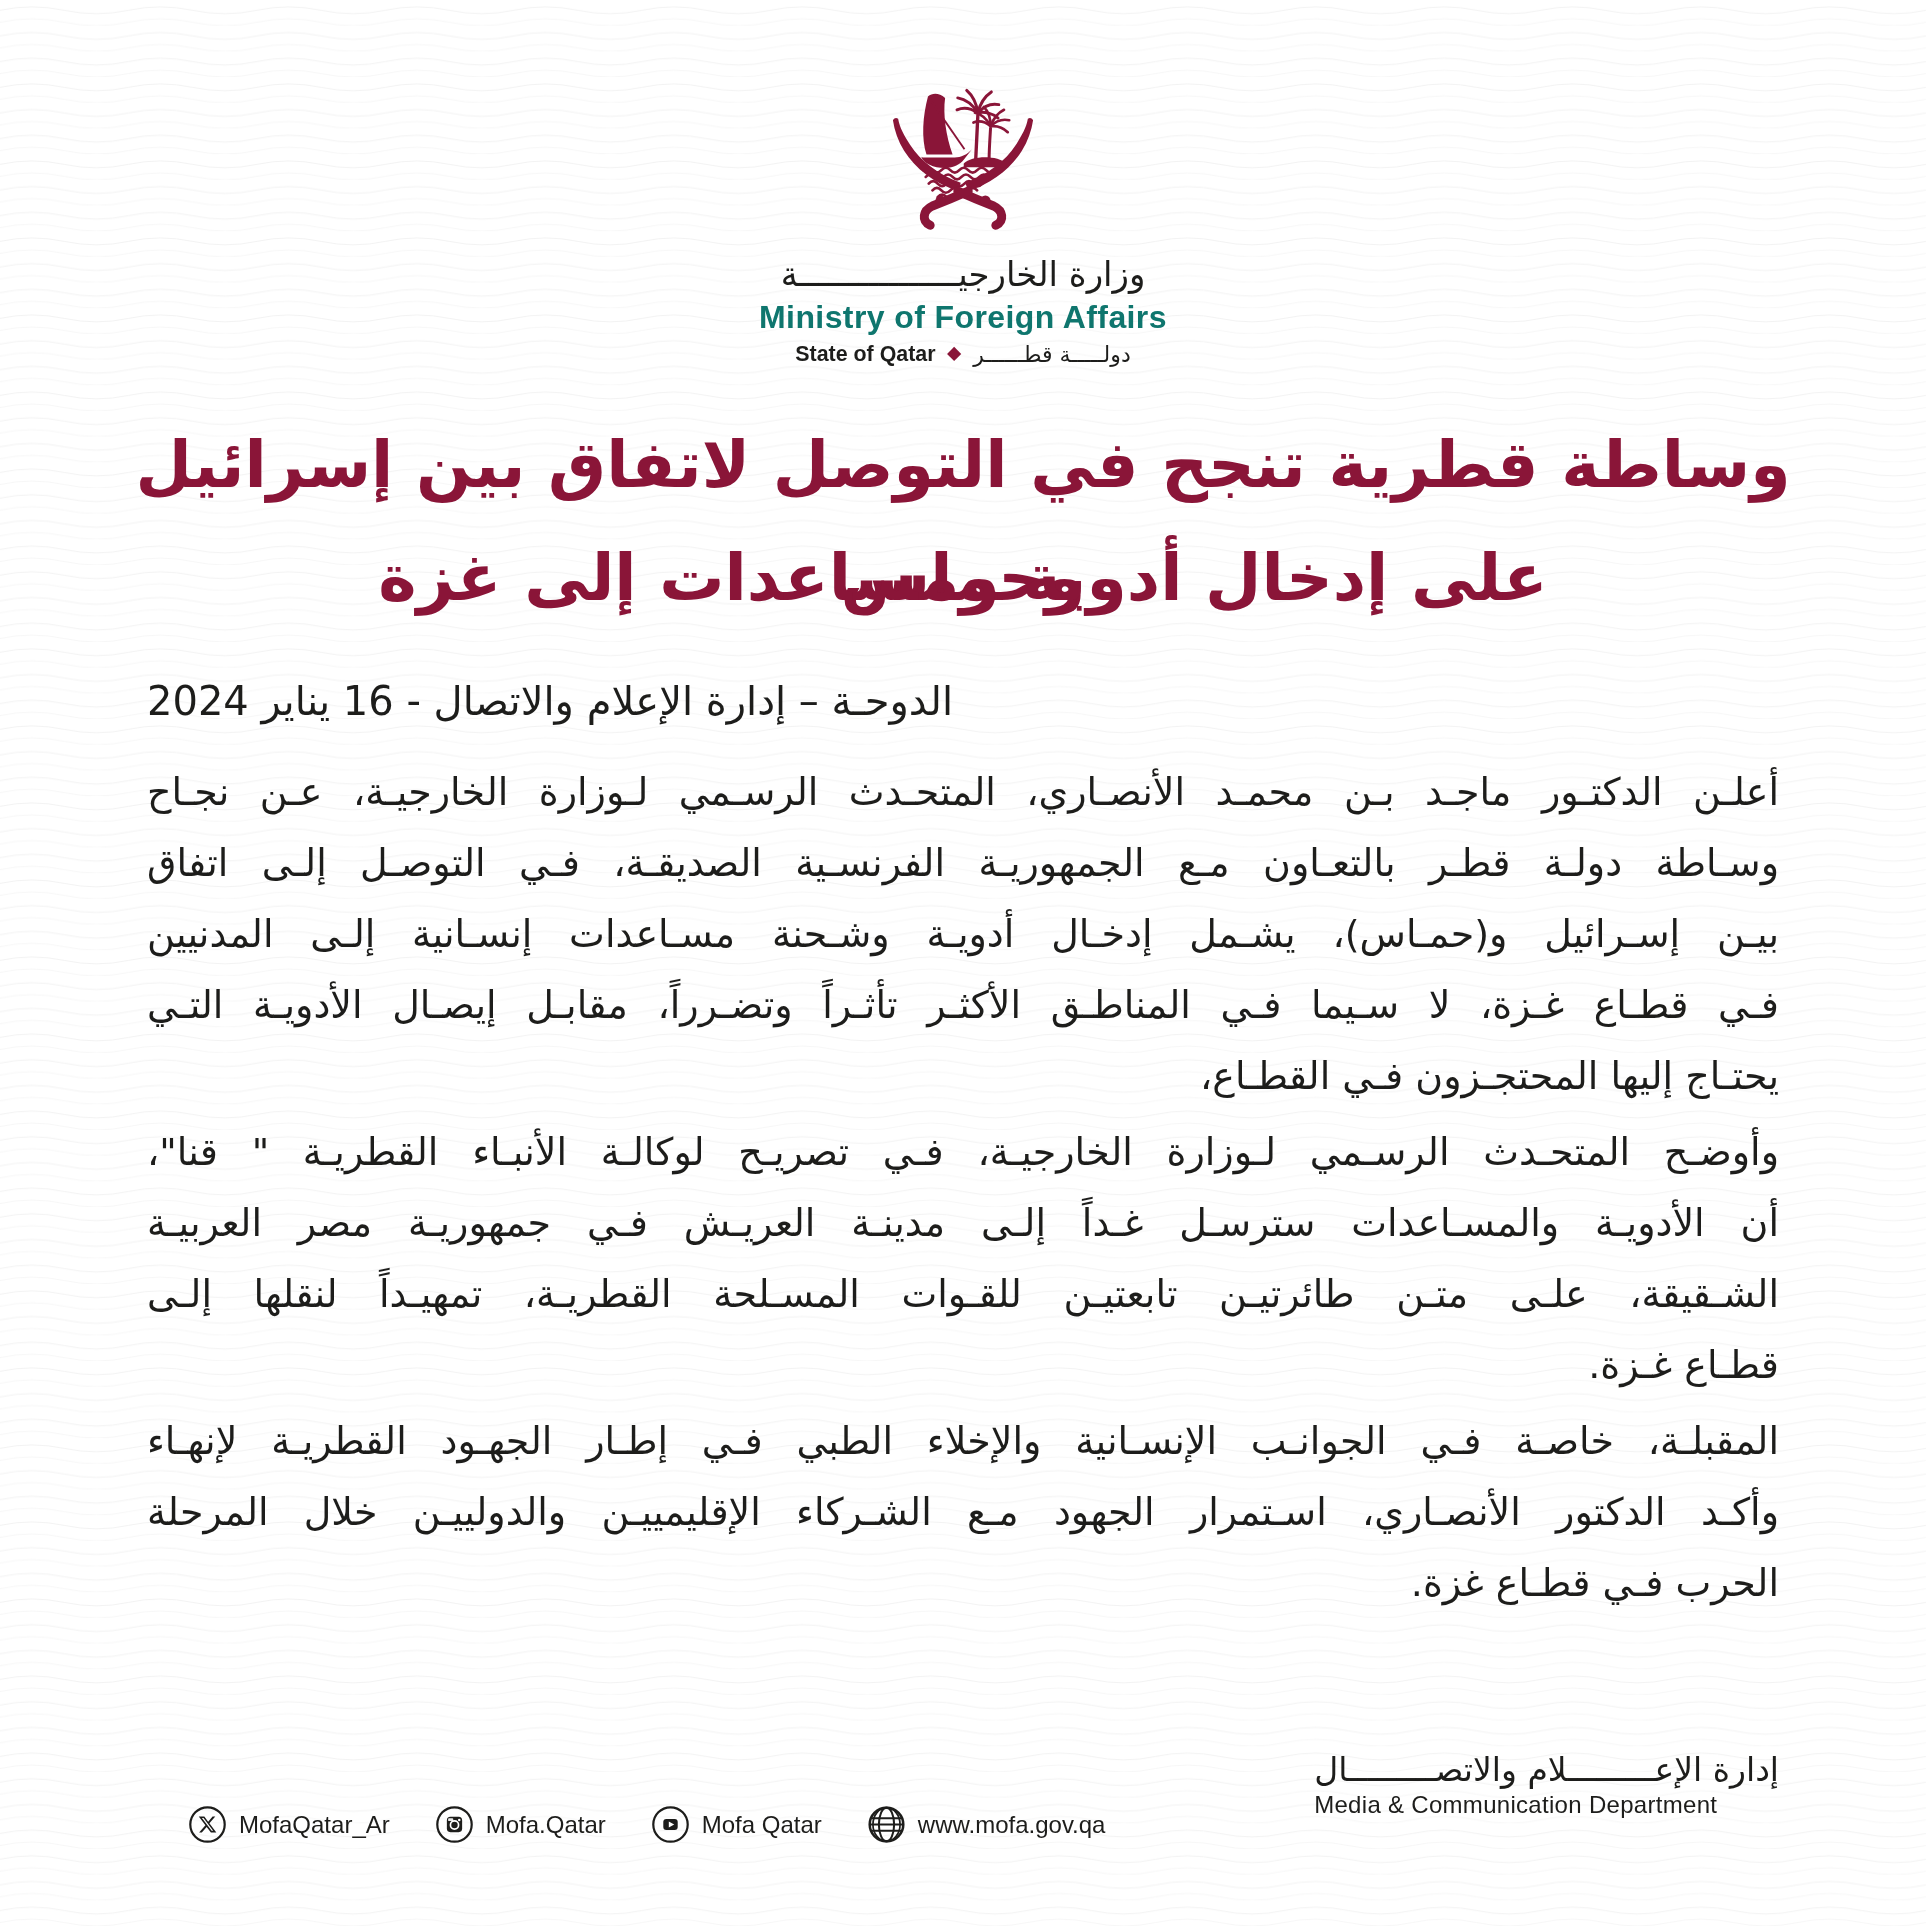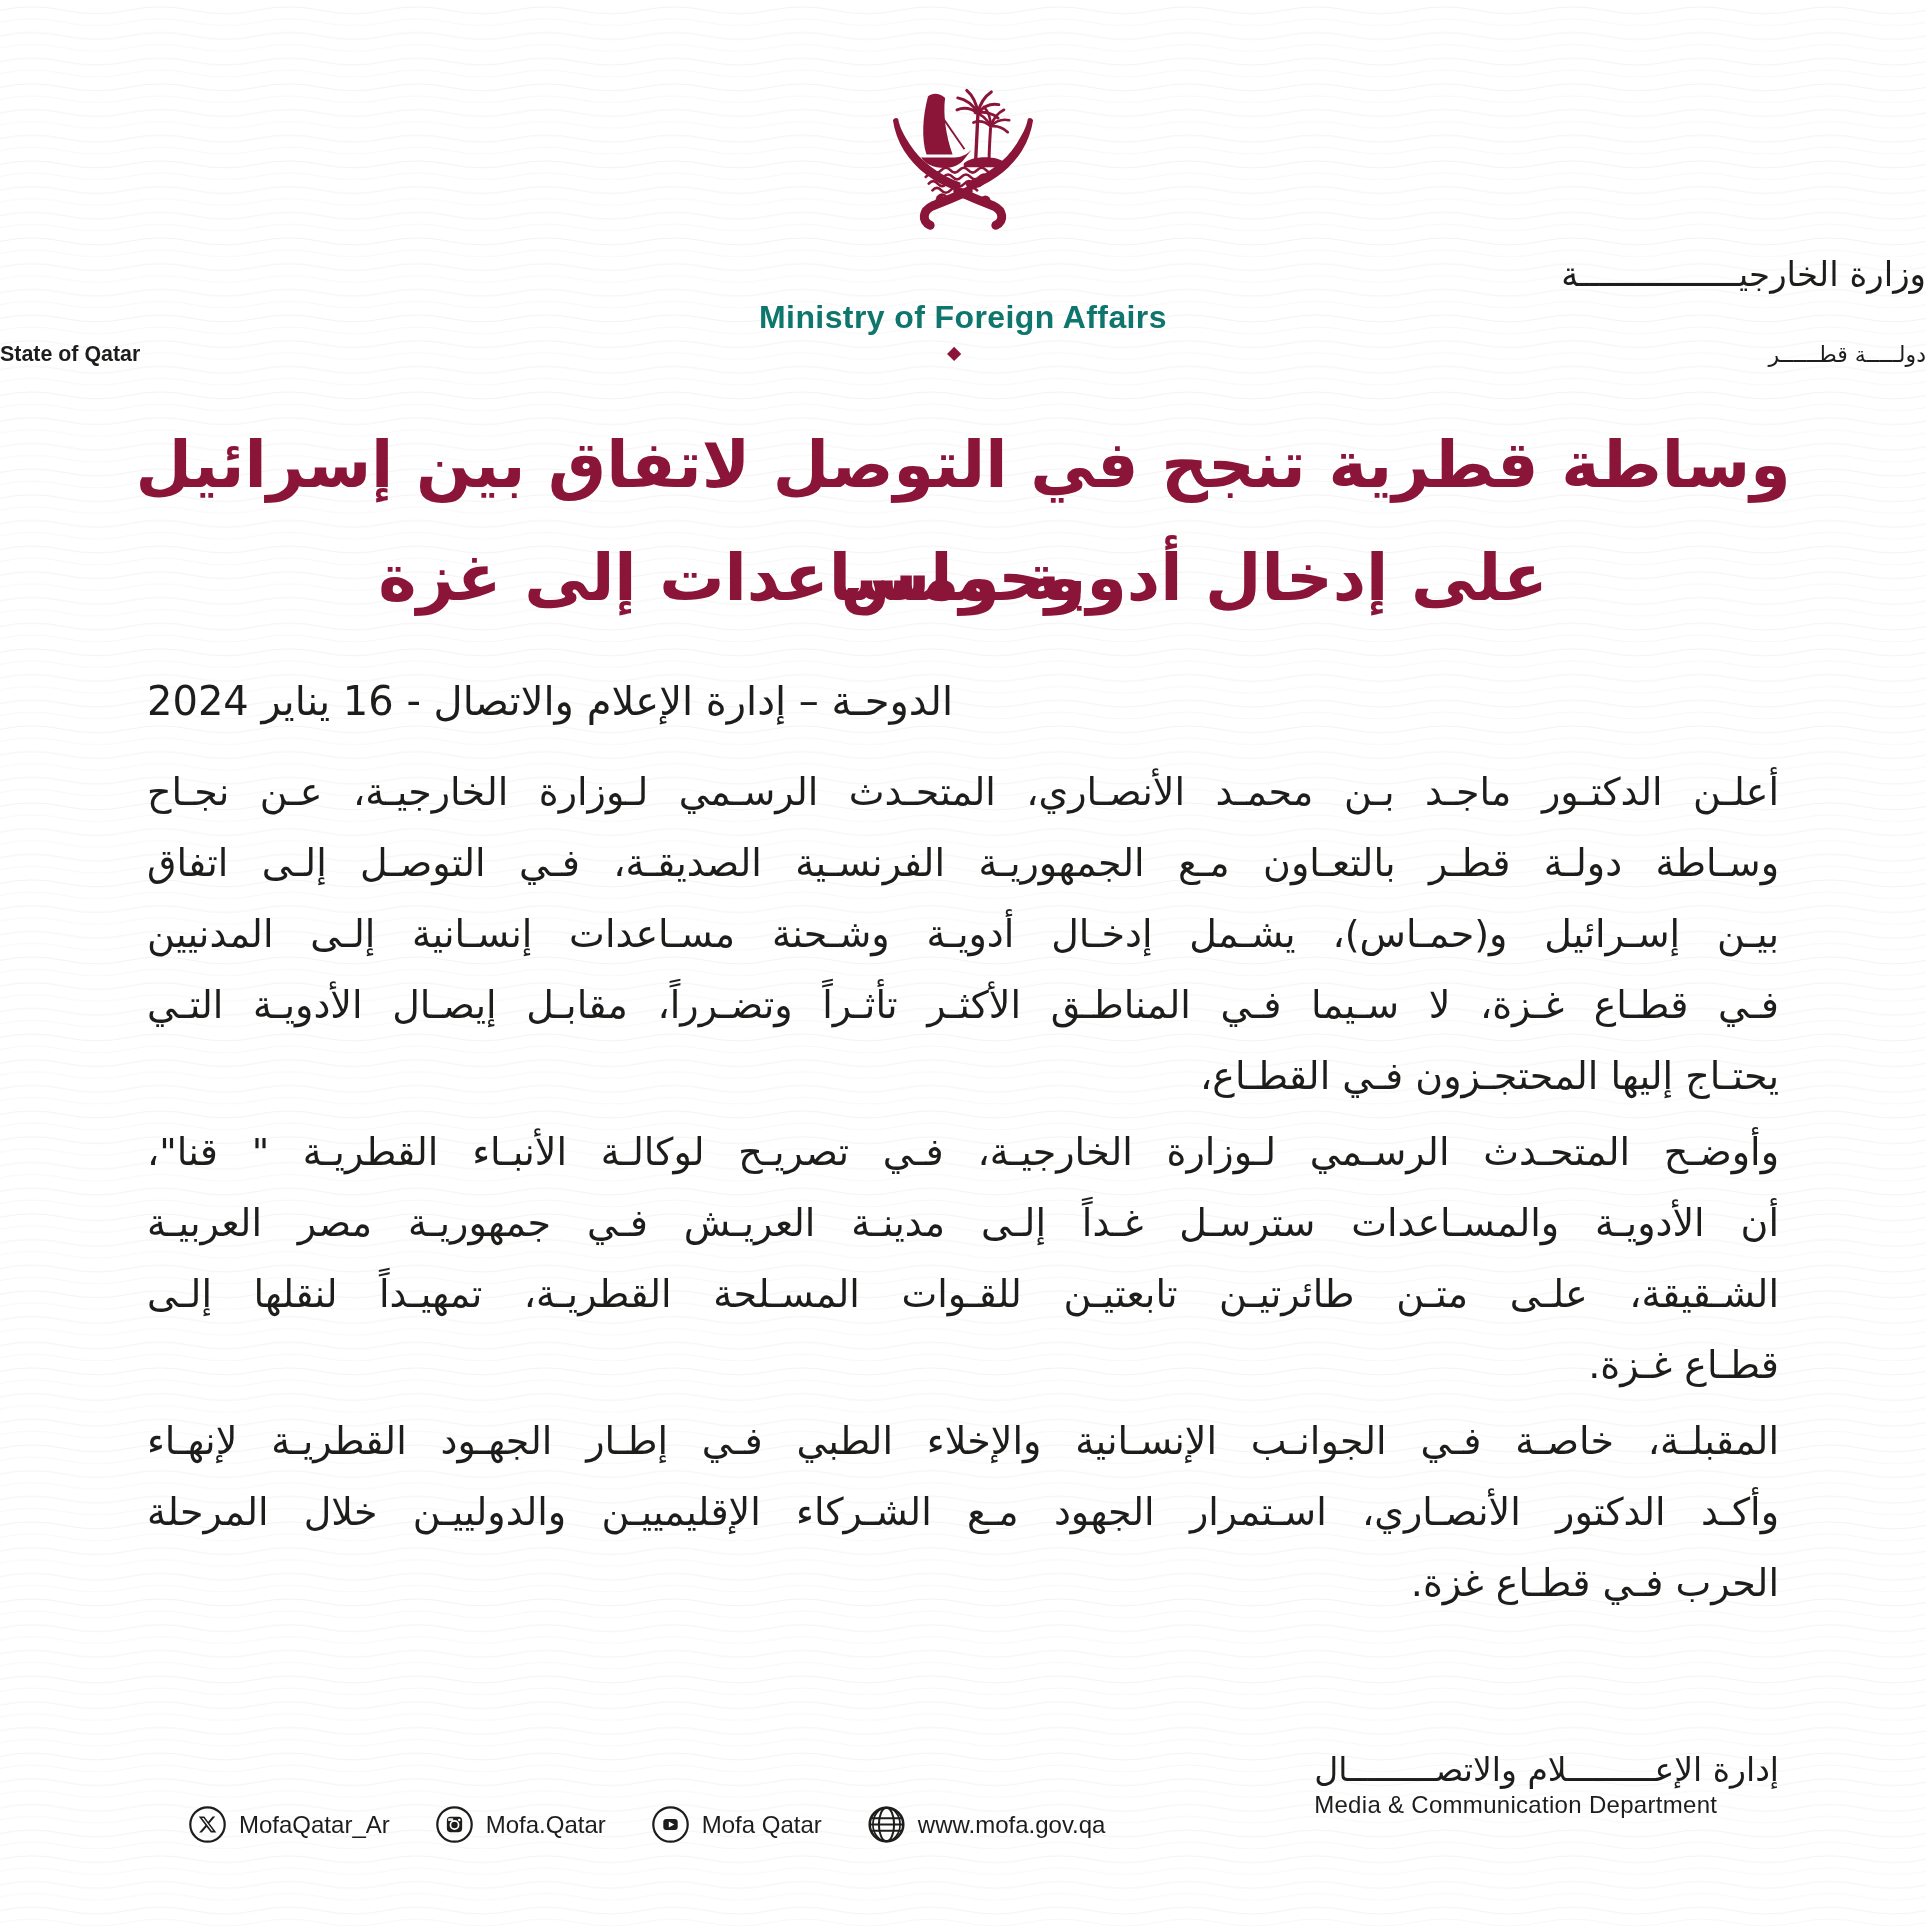--- a/index.html
+++ b/index.html
@@ -1,26 +1,26 @@
 <!DOCTYPE html>
 <html lang="ar" style="font-size:13.7px"><head>
 <meta charset="utf-8">
 <style>
   html,body{margin:0;padding:0;background:#ffffff;}
   .sheet{position:relative;width:1926px;height:1926px;background:#ffffff;overflow:hidden;
          font-family:"DejaVu Sans",sans-serif;color:#1d1d1b;}
   .watermark{position:absolute;inset:0;pointer-events:none;}
   
   .emblem{position:absolute;top:80px;left:50%;transform:translateX(-50%);}
-  .ministry-ar{position:absolute;top:254px;left:0;width:100%;text-align:right;
+  .ministry-ar{position:absolute;top:254px;left:0;width:100%;text-align:center;
                font-size:34px;direction:rtl;color:#1d1d1b;}
   .ministry-en{position:absolute;top:299px;left:0;width:100%;text-align:center;
                font-family:"Liberation Sans","DejaVu Sans",sans-serif;font-size:32px;font-weight:600;
                letter-spacing:0.4px;color:#0f766e;}
-  .state-row{position:absolute;top:342px;left:0;width:100%;display:flex;justify-content:space-between;
+  .state-row{position:absolute;top:342px;left:0;width:100%;display:flex;justify-content:center;
              align-items:center;gap:13.7px;font-size:21.4px;}
   .state-en{font-family:"Liberation Sans","DejaVu Sans",sans-serif;font-weight:600;}
   .diamond{width:10.3px;height:10.3px;background:#8A1538;transform:rotate(45deg);display:inline-block;}
   .state-ar{direction:rtl;font-size:22px;}
   
   .headline{position:absolute;top:408px;left:51px;right:51px;text-align:center;direction:rtl;
             color:#8A1538;font-weight:700;font-size:65px;}
   .headline .hline{height:113px;line-height:113px;}
   
   .dateline{position:absolute;top:678px;right:147px;left:147px;text-align:left;direction:rtl;

